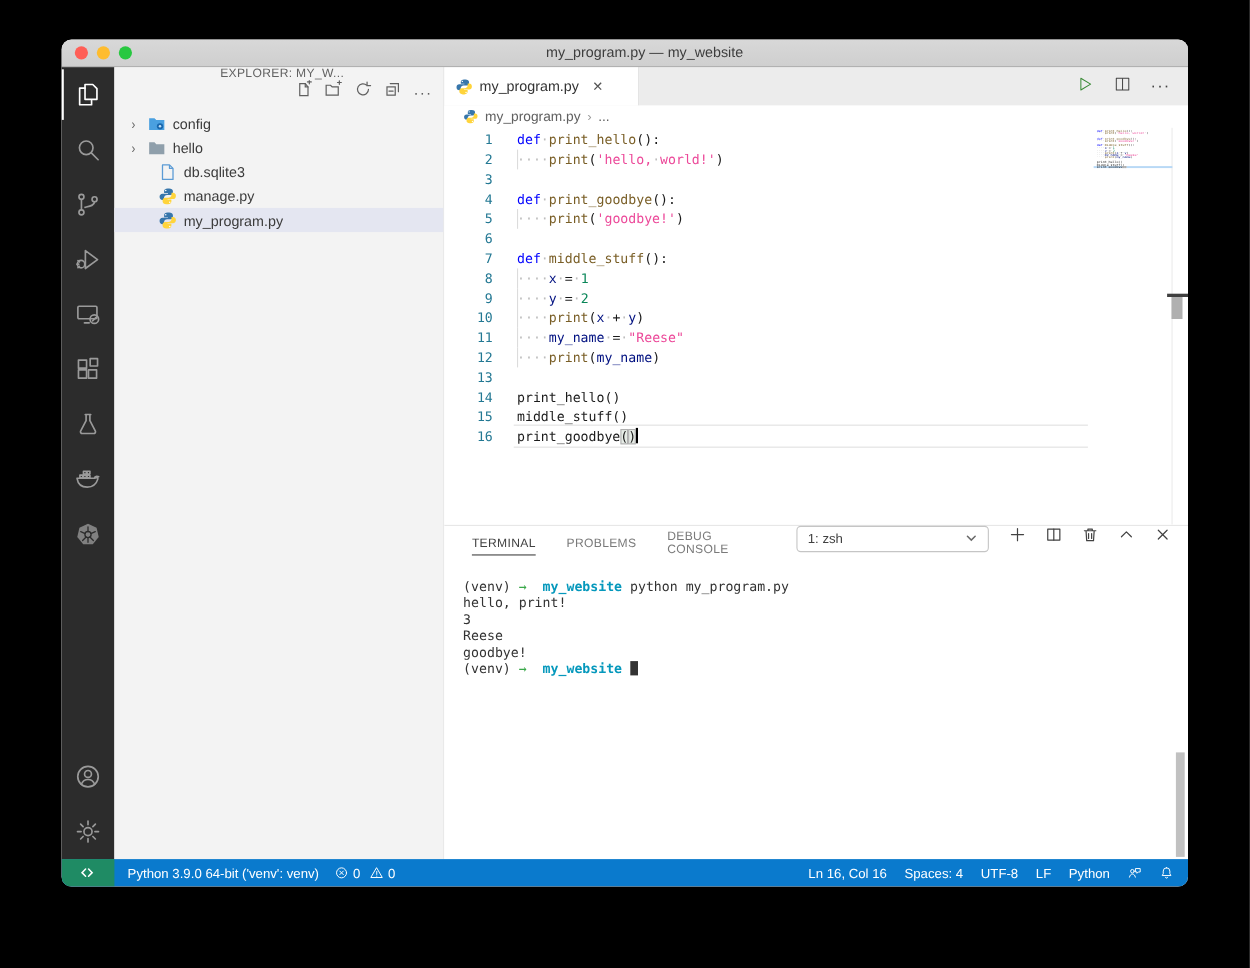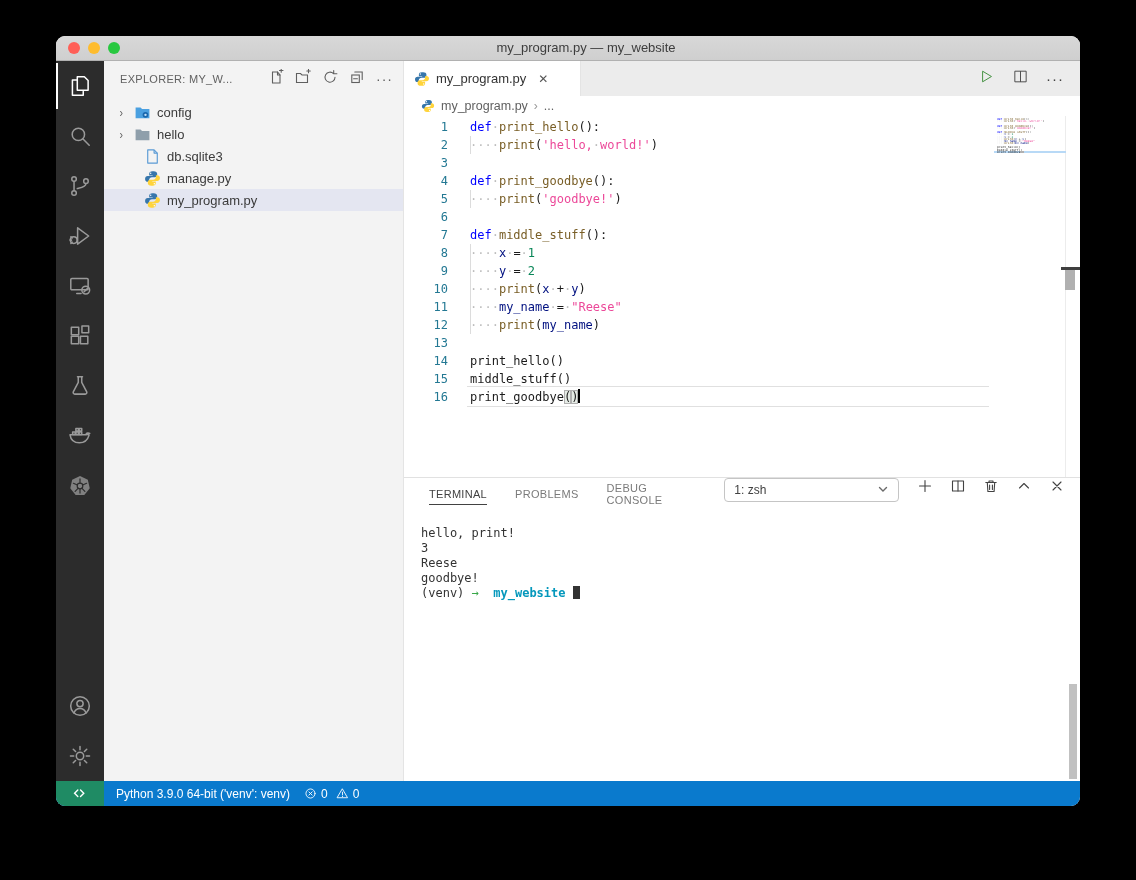--- a/index.html
+++ b/index.html
@@ -18,21 +18,21 @@
   
   .abar{width:48px;background:#2c2c2c;display:flex;flex-direction:column;flex:0 0 auto;}
   .ab-item{height:50px;display:flex;align-items:center;justify-content:center;color:#9a9a9a;position:relative;cursor:pointer;}
   .ab-item svg{width:26px;height:26px;stroke:currentColor;fill:none;stroke-width:1.4;stroke-linecap:round;stroke-linejoin:round;}
   .ab-item.active{color:#fff;}
   .ab-item.active::before{content:'';position:absolute;left:0;top:2px;bottom:2px;width:2px;background:#fff;}
   .ab-spacer{flex:1;}
 
   
   .sidebar{width:299px;background:#f3f3f3;border-right:1px solid #e4e4e4;flex:0 0 auto;display:flex;flex-direction:column;}
-  .sb-header{height:36px;display:flex;align-items:center;padding:0 10px 0 16px;}
+  .sb-header{height:36px;display:flex;align-items:center;padding:0 10px 0 16px;flex-direction:column;}
   .sb-title{font-size:11px;color:#616161;letter-spacing:.3px;flex:0 0 auto;}
   .sb-actions{margin-left:auto;display:flex;align-items:center;gap:11px;color:#5f5f5f;}
   .sb-actions svg{width:16px;height:16px;stroke:currentColor;fill:none;stroke-width:1.1;stroke-linecap:round;}
   .sb-more{font-size:14px;letter-spacing:1px;color:#5f5f5f;line-height:10px;}
   .tree{padding-top:4px;}
   .tree-row{height:22px;display:flex;align-items:center;padding-left:14px;font-size:13px;color:#3b3b3b;cursor:pointer;}
   .tree-row.selected{background:#e4e6f1;}
   .tree-row .chev{width:16px;font-size:13px;color:#646464;text-align:left;transform:scaleX(.8);}
   .tree-row.file .chev{width:26px;}
   .tree-row .ficon{width:17px;height:17px;margin-right:6px;display:inline-flex;}
@@ -385,20 +385,21 @@
                 </svg></span>
             <span><svg viewBox="0 0 16 16" stroke-width="1.3">
                   <path d="M3.5 10l4.5-4.5L12.5 10"></path>
                 </svg></span>
             <span><svg viewBox="0 0 16 16" stroke-width="1.3">
                   <path d="M4 4l8 8M12 4l-8 8"></path>
                 </svg></span>
           </div>
         </div>
         <div class="terminal" id="terminal-lines">
+          <div class="term-line"><span class="tok t">(venv) </span><span class="tok arrow">→</span><span class="tok t">  </span><span class="tok dir">my_website</span><span class="tok t"> python my_program.py</span></div>
             <div class="term-line"><span class="tok t">hello, print!</span></div>
             <div class="term-line"><span class="tok t">3</span></div>
             <div class="term-line"><span class="tok t">Reese</span></div>
             <div class="term-line"><span class="tok t">goodbye!</span></div>
             <div class="term-line"><span class="tok t">(venv) </span><span class="tok arrow">→</span><span class="tok t">  </span><span class="tok dir">my_website</span><span class="tok t"> </span><span class="block-cursor"></span></div>
             <div class="term-scroll"></div>
         </div>
       </div>
     </div>
   </div>
@@ -417,15 +418,33 @@
             <path d="M6 6l4 4M10 6l-4 4"></path>
           </svg>
         <span>0</span>
         <svg viewBox="0 0 16 16" style="margin-left:4px;">
             <path d="M8 2.6L14.2 13.2H1.8z"></path>
             <path d="M8 6.4v3.4M8 11.6v.2"></path>
           </svg>
         <span>0</span>
       </span>
     </div>
+    <div class="st-right">
+      <span class="st-item">Ln 16, Col 16</span>
+      <span class="st-item">Spaces: 4</span>
+      <span class="st-item">UTF-8</span>
+      <span class="st-item">LF</span>
+      <span class="st-item">Python</span>
+      <span class="st-item">
+        <svg viewBox="0 0 16 16">
+            <circle cx="5.5" cy="6.2" r="2"></circle>
+            <path d="M2.2 12.8c.5-2.4 1.8-3.4 3.3-3.4s2.8 1 3.3 3.4M9.3 3.2h4.9v3.8h-2.1l-1.5 1.5V7h-1.3z"></path>
+          </svg>
+      </span>
+      <span class="st-item">
+        <svg viewBox="0 0 16 16">
+            <path d="M8 2.3a3.7 3.7 0 00-3.7 3.7v3L3.1 11h9.8l-1.2-2V6A3.7 3.7 0 008 2.3zM6.8 13a1.25 1.25 0 002.4 0"></path>
+          </svg>
+      </span>
+    </div>
   </div>
 
 </div>
 
 </body></html>

